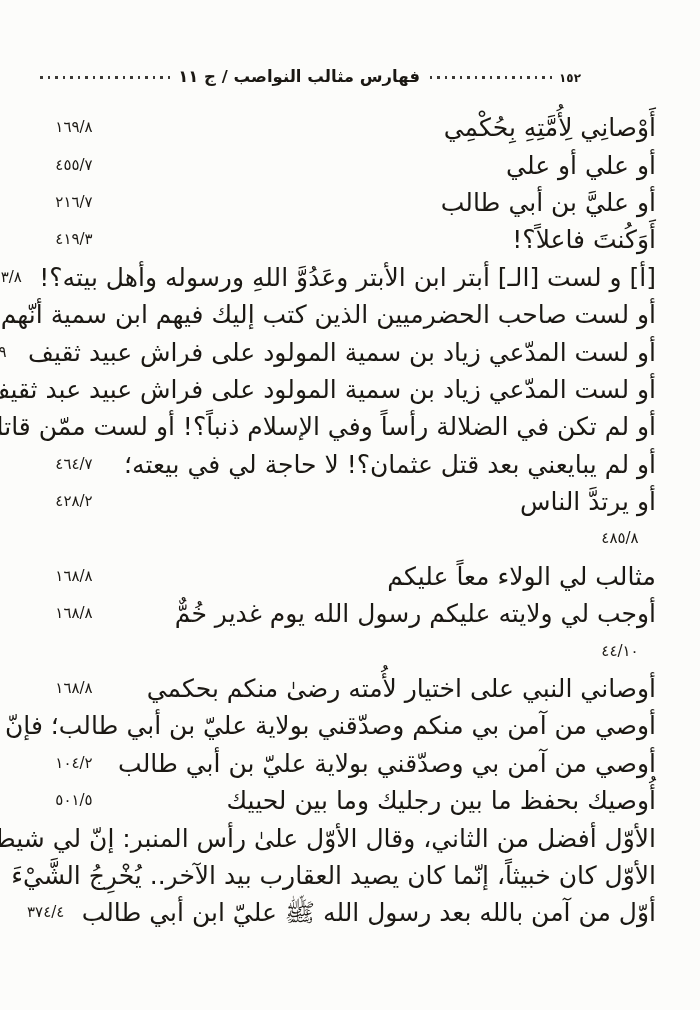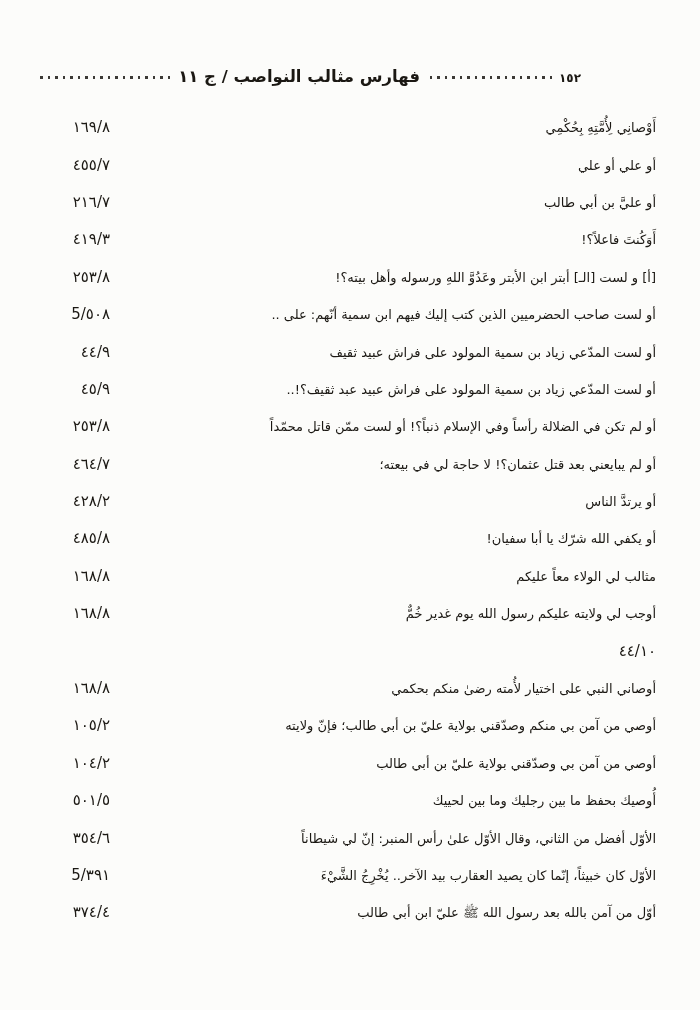--- a/index.html
+++ b/index.html
@@ -27,25 +27,25 @@
   .dot-leader{
     flex:1 1 0;height:3px;margin:0 2px 7px 2px;
     background-image:repeating-linear-gradient(to left,#3c3a36 0 2.2px,transparent 2.2px 7.5px);
   }
   .dot-leader.short{flex:1.05 1 0;}
   .entries{margin-top:23px;}
   .entry-row{
     display:flex;align-items:center;height:37.4px;
   }
   .entry-text{
-    flex:1 1 auto;font-size:13px;white-space:nowrap;
+    flex:1 1 auto;font-size:25px;white-space:nowrap;
     text-align:right;line-height:1;
   }
   .entry-ref{
-    flex:0 0 72px;text-align:right;font-size:15px;
+    flex:0 0 72px;text-align:center;font-size:15px;
     white-space:nowrap;line-height:1;
   }
 </style>
 </head>
 <body>
 
 <div class="page">
 
   <div class="running-header">
     <span class="header-num">١٥٢</span>
@@ -104,21 +104,20 @@
       <div class="entry-text">أو لم يبايعني بعد قتل عثمان؟! لا حاجة لي في بيعته؛</div>
       <div class="entry-ref">٤٦٤/٧</div>
     </div>
 
     <div class="entry-row">
       <div class="entry-text">أو يرتدَّ الناس</div>
       <div class="entry-ref">٤٢٨/٢</div>
     </div>
 
     <div class="entry-row">
-      <div class="entry-text">أو يكفي الله شرّك يا أبا سفيان!</div>
       <div class="entry-ref">٤٨٥/٨</div>
     </div>
 
     <div class="entry-row">
       <div class="entry-text">مثالب لي الولاء معاً عليكم</div>
       <div class="entry-ref">١٦٨/٨</div>
     </div>
 
     <div class="entry-row">
       <div class="entry-text">أوجب لي ولايته عليكم رسول الله يوم غدير خُمٌّ</div>

